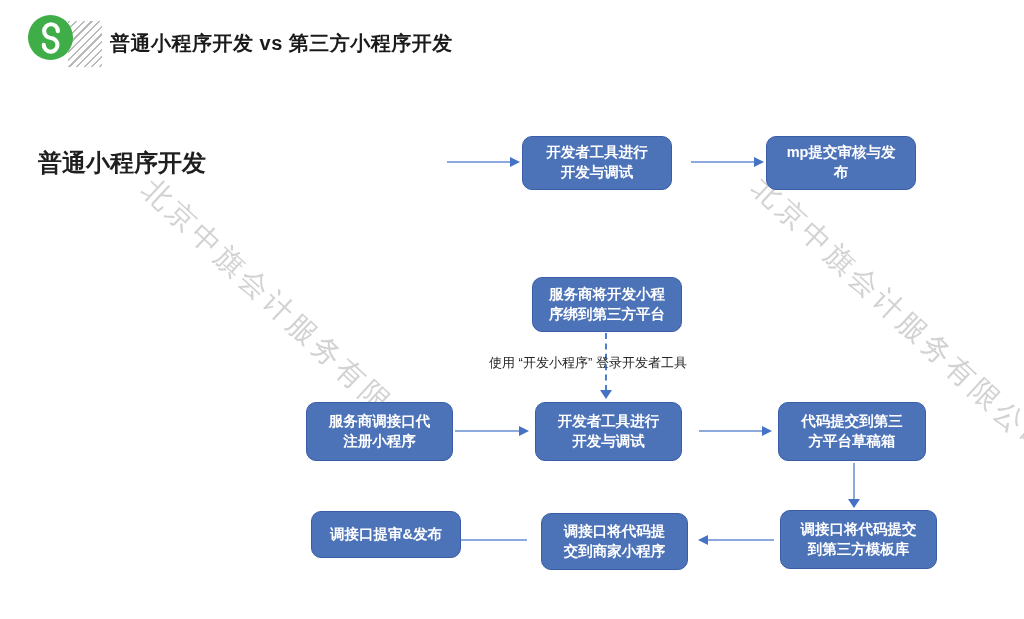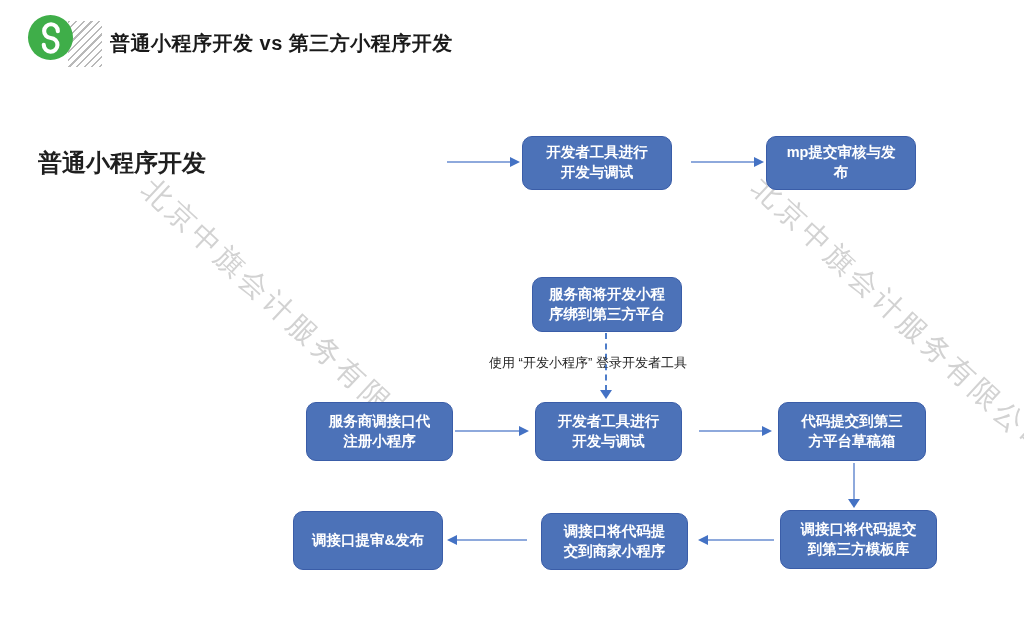--- a/index.html
+++ b/index.html
@@ -117,15 +117,15 @@
   <div class="h-arrow left" style="left:698px;top:535px;width:76px;">
     <div class="line"></div>
       <div class="head"></div>
   </div>
   <div class="node" style="left:535px;top:513px;width:147px;height:57px;margin-left:6px;">调接口将代码提
 交到商家小程序</div>
   <div class="h-arrow left" style="left:447px;top:535px;width:80px;">
     <div class="line"></div>
       <div class="head"></div>
   </div>
-  <div class="node" style="left:293px;top:511px;width:150px;height:59px;">调接口提审&amp;发布</div>
+  <div class="node" style="left:311px;top:511px;width:150px;height:47px;">调接口提审&amp;发布</div>
 
 </div>
 
 </body></html>

